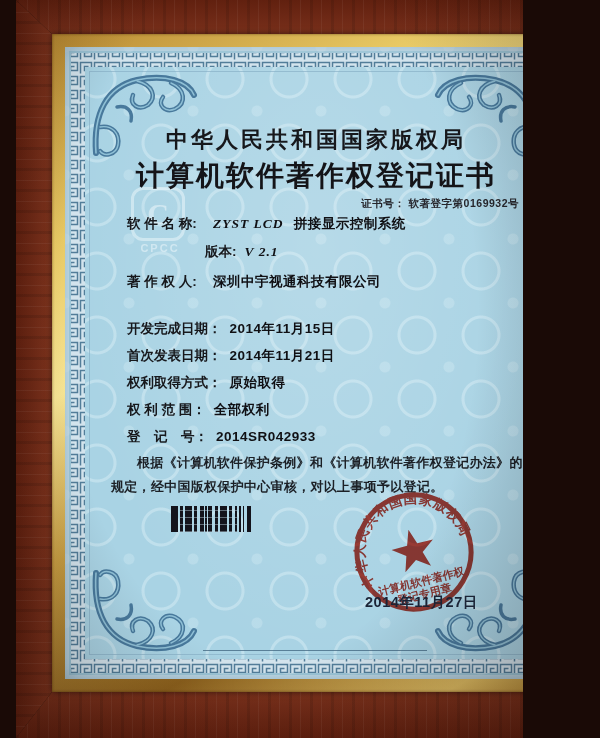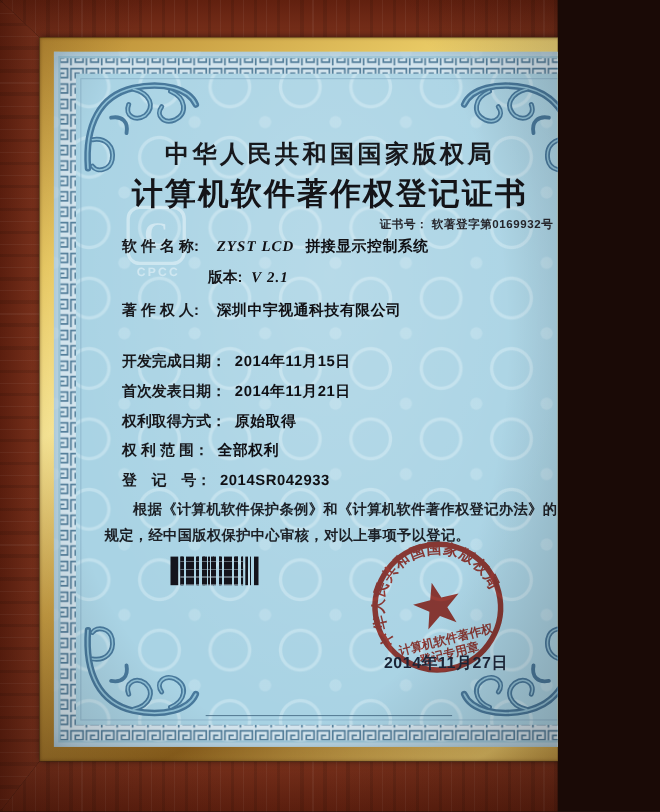--- a/index.html
+++ b/index.html
@@ -1,18 +1,18 @@
 <!DOCTYPE html>
 <html><head>
 <meta charset="utf-8">
 <style>
   html,body{margin:0;padding:0;background:#1a0a06;}
   *{box-sizing:border-box;}
   .scene{position:relative;width:507px;height:738px;overflow:hidden;
-         font-family:"Liberation Sans",sans-serif;}
+         font-family:"Liberation Sans",sans-serif;margin-left:16px;}
 
   
   .wood{position:absolute;inset:0;}
   .wood-top,.wood-bottom,.wood-left,.wood-right{position:absolute;inset:0;}
   .wood-top{
     clip-path:polygon(0 0,600px 0,564px 34px,36px 34px);
     background:
       repeating-linear-gradient(90deg,rgba(0,0,0,.10) 0 3px,transparent 3px 11px,rgba(255,255,255,.05) 11px 12px,transparent 12px 21px),
       linear-gradient(180deg,#61200f 0%,#8a3c24 8%,#9a4a2c 15%,#772c1a 26%,#4c150f 42%,#370d09 58%,#2a0a07 72%,#401510 85%,#1d0705 96%,#140403 100%);
   }

